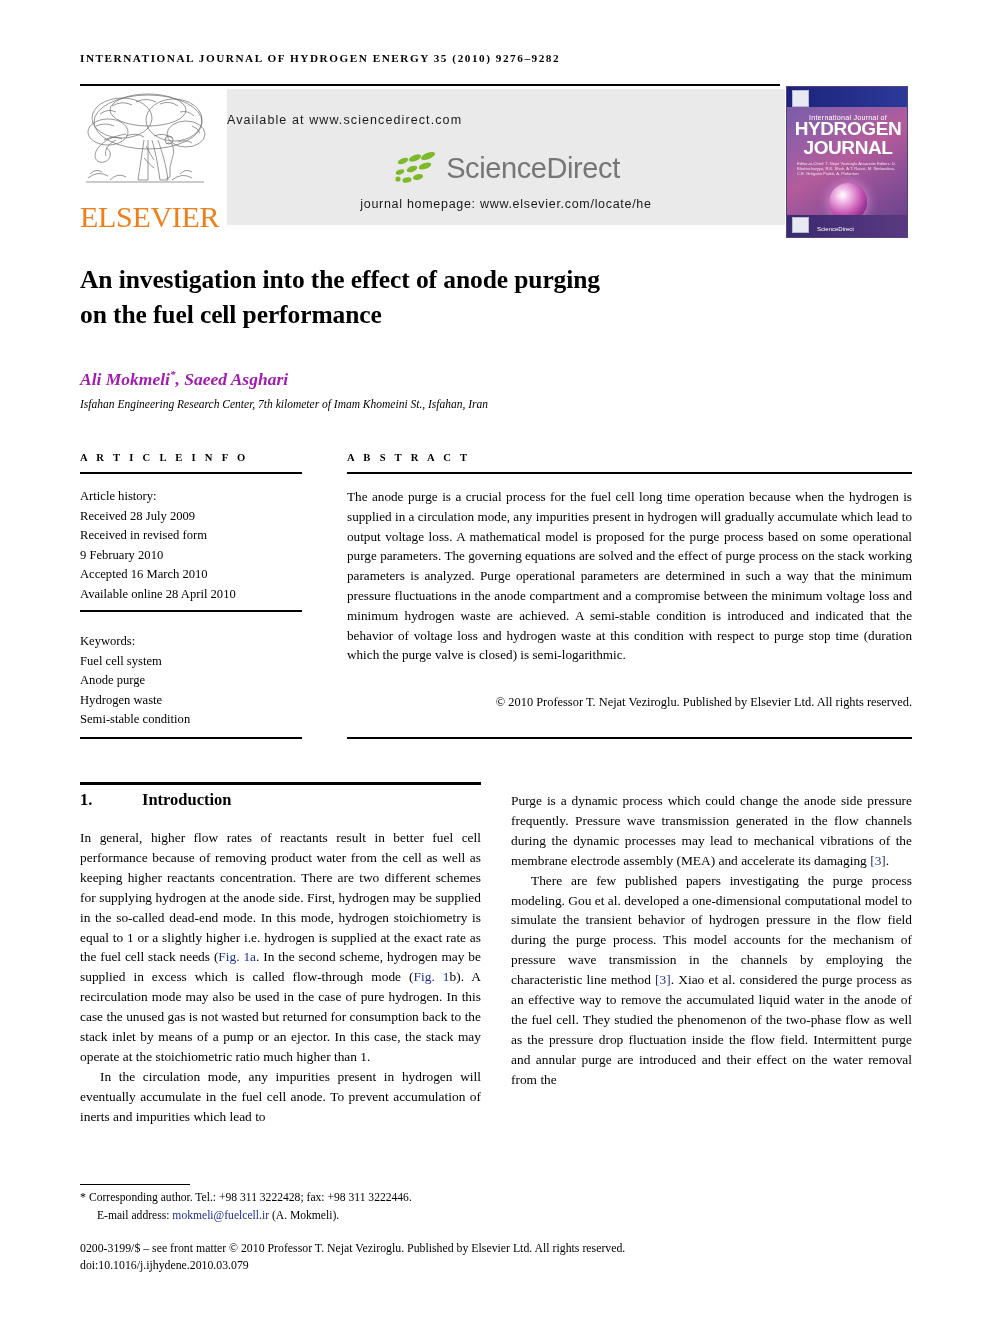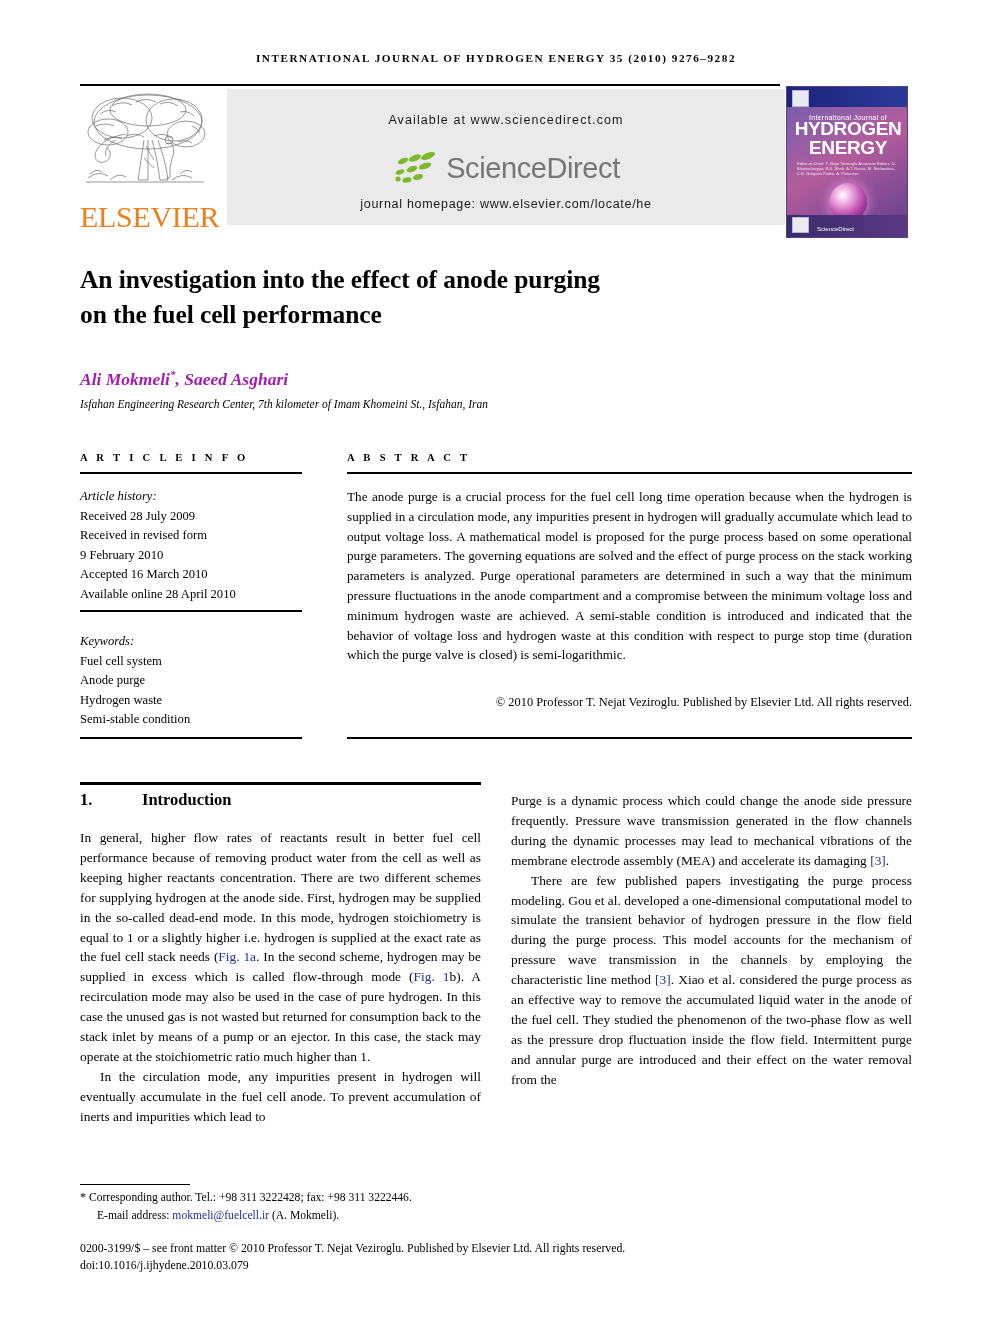--- a/index.html
+++ b/index.html
@@ -20,21 +20,20 @@
     left: 0; top: 0;
     width: 992px;
     height: 1323px;
   }
 
   
   .runhead {
     position: absolute;
     left: 80px; top: 52px;
     width: 832px;
-    text-align: center;
     font-family: "Liberation Serif", serif;
     font-weight: bold;
     font-size: 11.2px;
     letter-spacing: 1.55px;
     color: #000;
     white-space: nowrap;
   }
   .rule-top {
     position: absolute;
     left: 80px; top: 84px;
@@ -78,21 +77,21 @@
     position: absolute;
     left: 147px; top: 1px;
     width: 558px;
     height: 136px;
     background: #eaeaea;
   }
   .sd-available {
     position: absolute;
     left: 0; top: 24px;
     width: 558px;
-    text-align: center;
+    text-align: left;
     font-family: "Liberation Sans", sans-serif;
     font-size: 12.5px;
     letter-spacing: 1.1px;
     color: #1a1a1a;
   }
   .sd-logo-wrap {
     position: absolute;
     left: 0; top: 58px;
     width: 558px;
     height: 42px;
@@ -230,21 +229,21 @@
   }
   .infocol {
     position: absolute;
     left: 80px;
     width: 222px;
     font-family: "Liberation Serif", serif;
     font-size: 12.6px;
     line-height: 19.6px;
     color: #000;
   }
-  .infocol .lbl { font-style: italic; }
+  .infocol .lbl { }
   .abstract {
     position: absolute;
     left: 347px; top: 487px;
     width: 565px;
     font-family: "Liberation Serif", serif;
     font-size: 13.2px;
     line-height: 19.8px;
     text-align: justify;
     text-justify: inter-word;
     color: #000;
@@ -389,21 +388,21 @@
         <span class="sd-word">ScienceDirect</span>
       </div>
       <div class="sd-homepage">journal homepage: www.elsevier.com/locate/he</div>
     </div>
 
     <div class="cover">
       <div class="cover-topband"></div>
       <div class="cover-elsmark"></div>
       <div class="cover-intl">International Journal of</div>
       <div class="cover-h1">HYDROGEN</div>
-      <div class="cover-h2">ENERGY</div>
+      <div class="cover-h2">JOURNAL</div>
       <div class="cover-eds">Editor-in-Chief:  T. Nejat Veziroglu   Associate Editors: D. Bhattacharyya, R.K. Shah, A.T. Raissi, M. Stefanakos, C.E. Grégoire Padró, A. Pinkerton</div>
       <div class="cover-sphere"></div>
       <div class="cover-bottombar"></div>
       <div class="cover-hebox"></div>
       <div class="cover-sd">ScienceDirect</div>
     </div>
   </div>
 
   <div class="title">
     <span>An investigation into the effect of anode purging</span><br>

